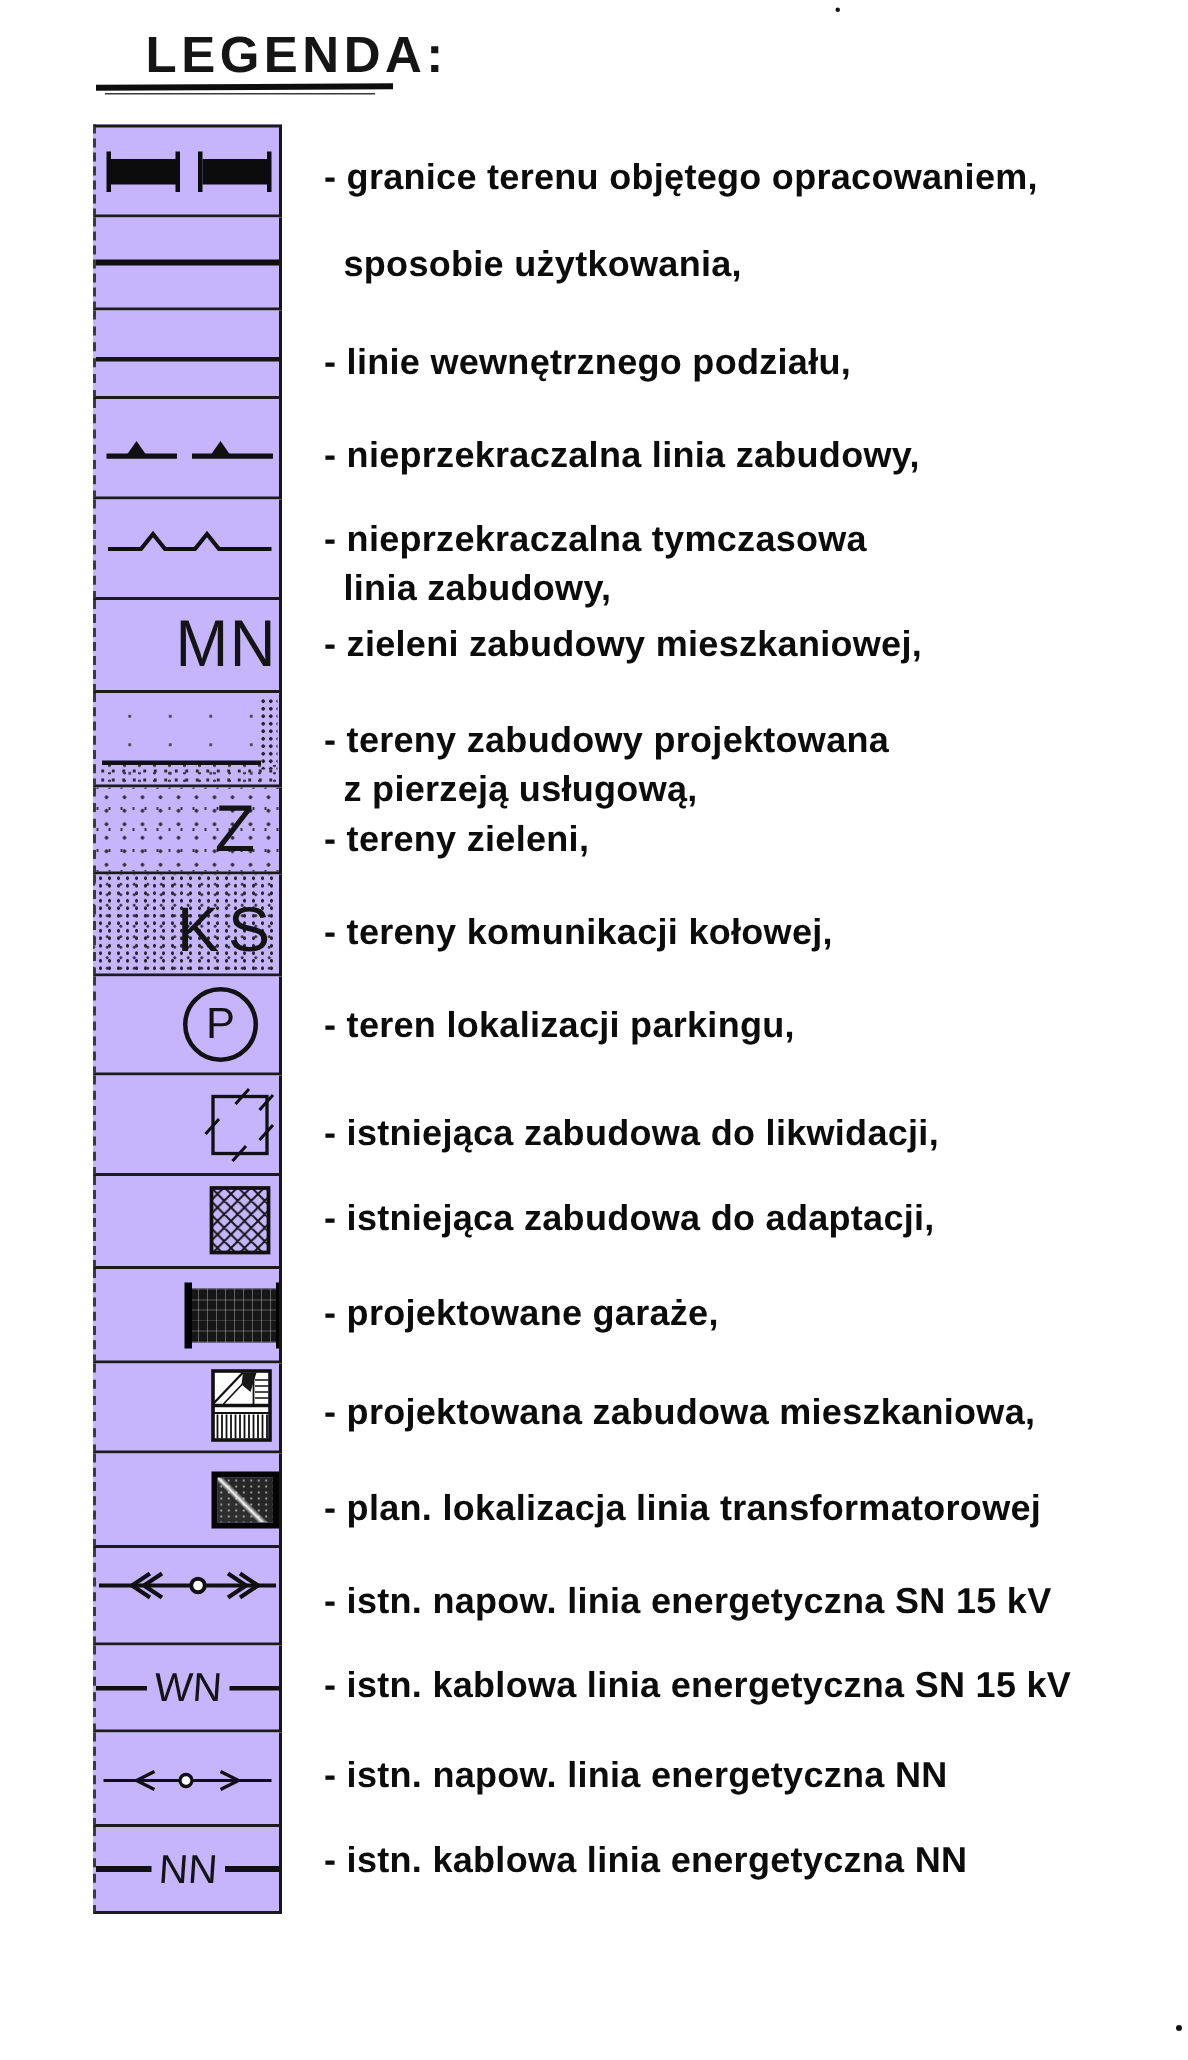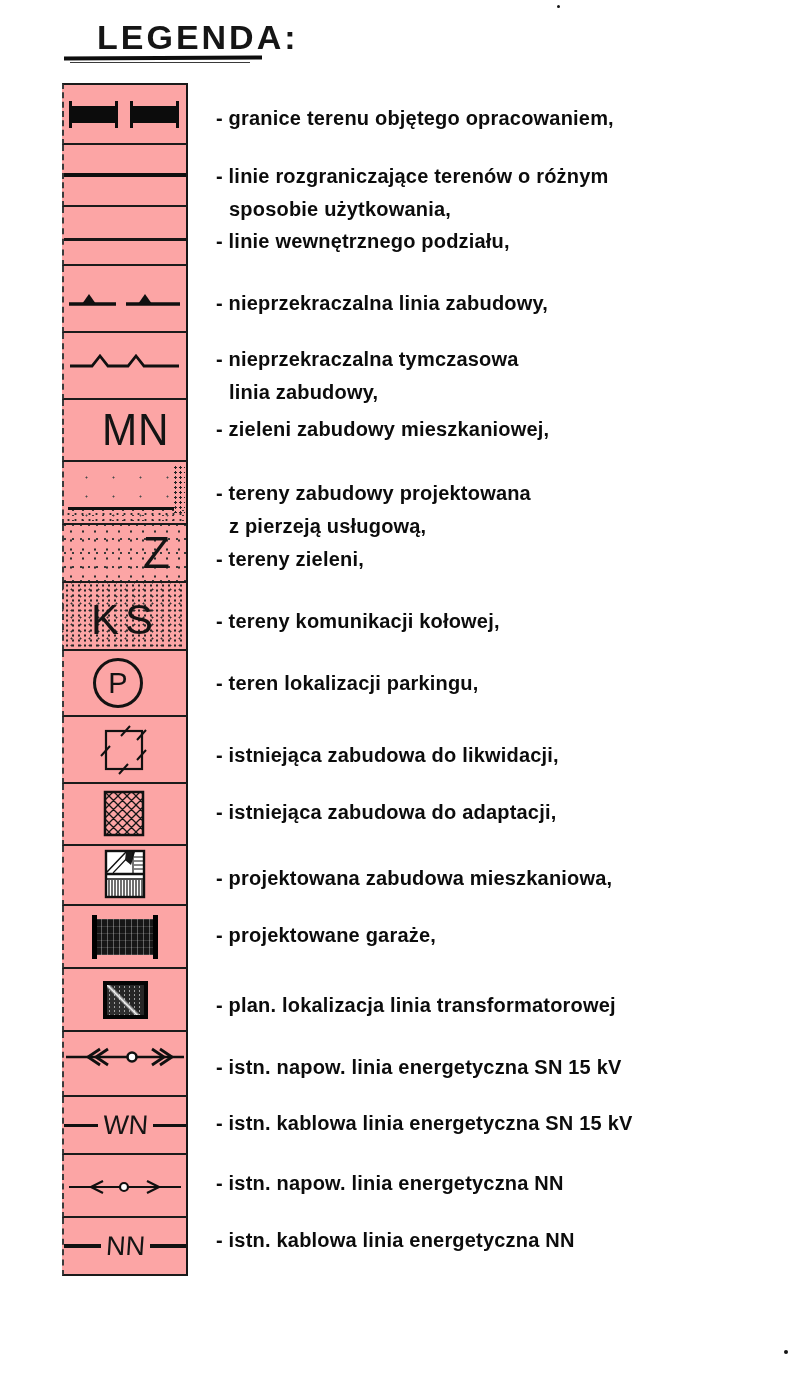--- a/index.html
+++ b/index.html
@@ -18,27 +18,27 @@
     background:#0d0d0d;transform:rotate(-0.3deg);
   }
   .title-underline2{
     position:absolute;left:70px;top:62px;width:180px;height:1px;background:#3a3a3a;
   }
   
   .legend{position:absolute;left:62px;top:83px;width:714px;}
   .row{display:flex;align-items:stretch;}
   .sym{
     box-sizing:border-box;width:126px;flex:0 0 126px;position:relative;
-    display:flex;align-items:center;justify-content:center;
+    display:flex;align-items:center;justify-content:flex-end;
     border-left:2px dashed #3b3b3b;border-right:2px solid #161616;
-    border-bottom:2px solid #1b1b1b;background:#fca5a5;overflow:hidden;
+    border-bottom:2px solid #1b1b1b;background:#c4b5fd;overflow:hidden;
   }
   .r1 .sym{border-top:2px solid #1b1b1b;}
   .txt{
-    flex:1;padding-left:28px;font-size:20px;font-weight:700;line-height:33px;
+    flex:1;padding-left:28px;font-size:24px;font-weight:700;line-height:33px;
     letter-spacing:0.2px;white-space:nowrap;color:#0c0c0c;
   }
   .l2{padding-left:13px;}
   
   .r1{height:62px}.r2{height:62px}.r3{height:59px}.r4{height:67px}.r5{height:67px}
   .r6{height:62px}.r7{height:63px}.r8{height:58px}.r9{height:68px}.r10{height:66px}
   .r11{height:61px}.r12{height:67px}.r13{height:62px}.r14{height:60px}.r15{height:63px}
   .r16{height:63px}.r17{height:65px}.r18{height:58px}.r19{height:63px}.r20{height:58px}
   
   .r1 .txt{padding-top:19px}.r2 .txt{padding-top:15px}.r3 .txt{padding-top:18px}
@@ -148,21 +148,20 @@
     <div class="txt">
       <div>- granice terenu objętego opracowaniem,</div>
     </div>
   </div>
 
   <div class="row r2">
     <div class="sym">
       <div class="line-thick"></div>
     </div>
     <div class="txt">
-      <div>- linie rozgraniczające terenów o różnym</div>
       <div class="l2">sposobie użytkowania,</div>
     </div>
   </div>
 
   <div class="row r3">
     <div class="sym">
       <div class="line-thin"></div>
     </div>
     <div class="txt">
       <div>- linie wewnętrznego podziału,</div>
@@ -265,20 +264,29 @@
         <defs>
           <pattern id="xhatch" width="9" height="9" patternUnits="userSpaceOnUse">
             <path d="M0 9 L9 0 M-2 2 L2 -2 M7 11 L11 7 M0 0 L9 9 M-2 7 L2 11 M7 -2 L11 2" stroke="#151515" stroke-width="1.3" fill="none"></path>
           </pattern>
         </defs>
         <rect x="5" y="5" width="38" height="43" fill="url(#xhatch)" stroke="#101010" stroke-width="2.5"></rect>
       </svg>
     </div>
     <div class="txt">
       <div>- istniejąca zabudowa do adaptacji,</div>
+    </div>
+  </div>
+
+  <div class="row r15">
+    <div class="sym">
+      <div class="garage"></div>
+    </div>
+    <div class="txt">
+      <div>- projektowane garaże,</div>
     </div>
   </div>
 
   <div class="row r14">
     <div class="sym">
       <svg width="50" height="56" viewBox="0 0 50 56">
         <rect x="6" y="4" width="38" height="46" fill="#fff" stroke="#101010" stroke-width="2.4"></rect>
         <path d="M6 26 L26 5" stroke="#101010" stroke-width="1.5"></path>
         <path d="M13 26 L30 8" stroke="#101010" stroke-width="1.1"></path>
         <polygon points="26,5 35,5 31,18 25,13" fill="#181818"></polygon>
@@ -287,29 +295,20 @@
         <path d="M6 27 H44" stroke="#101010" stroke-width="2.4"></path>
         <path d="M6 32 H44" stroke="#101010" stroke-width="1.3"></path>
         <path d="M9 33 V49 M12 33 V49 M15 33 V49 M18 33 V49 M21 33 V49 M24 33 V49 M27 33 V49 M30 33 V49 M33 33 V49 M36 33 V49 M39 33 V49 M42 33 V49" stroke="#101010" stroke-width="1.2"></path>
       </svg>
     </div>
     <div class="txt">
       <div>- projektowana zabudowa mieszkaniowa,</div>
     </div>
   </div>
 
-  <div class="row r15">
-    <div class="sym">
-      <div class="garage"></div>
-    </div>
-    <div class="txt">
-      <div>- projektowane garaże,</div>
-    </div>
-  </div>
-
   <div class="row r16">
     <div class="sym">
       <div class="trafo"></div>
     </div>
     <div class="txt">
       <div>- plan. lokalizacja linia transformatorowej</div>
     </div>
   </div>
 
   <div class="row r17">

